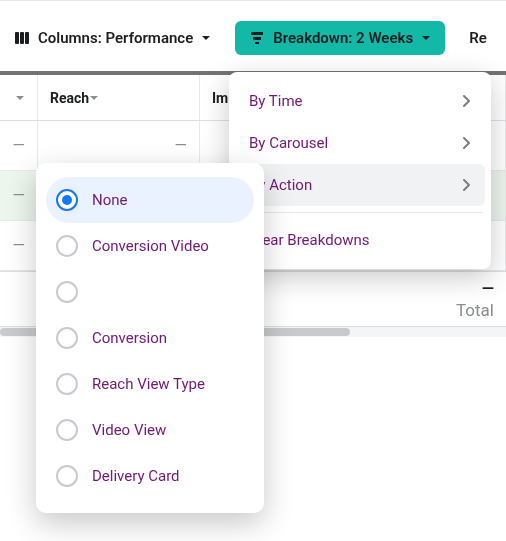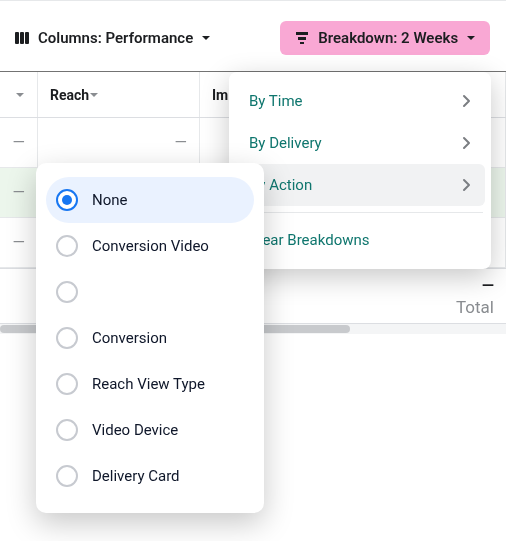--- a/index.html
+++ b/index.html
@@ -10,37 +10,37 @@
     height: 541px;
     overflow: hidden;
     position: relative;
     color: #1c1e21;
   }
   .toolbar {
     display: flex;
     gap: 10px;
     padding: 20px 0 16px 0;
     border-top: 1px solid #e6e8ea;
-    border-bottom: 1px solid #737373;
+    border-bottom: 4px solid #737373;
     align-items: center;
   }
   .chip {
     display: inline-flex;
     align-items: center;
     gap: 8px;
     padding: 8px 14px;
     border-radius: 6px;
     font-size: 15px;
     font-weight: 600;
     color: #1c1e21;
     cursor: pointer;
     white-space: nowrap;
   }
   .chip.plain { background: transparent; }
-  .chip.active { background: #f9a8d4; margin-left: 45px; }
+  .chip.active { background: #14b8a6; }
   .icon-columns, .icon-breakdown {
     display: inline-flex;
     width: 16px; height: 16px;
     align-items: center; justify-content: center;
   }
   .caret-down {
     display: inline-block;
   }
   .table-header {
     display: flex;
@@ -125,21 +125,21 @@
     box-shadow: 0 8px 28px rgba(0,0,0,0.22);
     padding: 8px 6px;
     z-index: 20;
   }
   .menu-item {
     display: flex;
     align-items: center;
     justify-content: space-between;
     padding: 12px 14px;
     font-size: 15px;
-    color: #0f766e;
+    color: #701a75;
     border-radius: 6px;
     cursor: pointer;
   }
   .menu-item.hover { background: #f1f2f3; }
   .menu-sep {
     height: 1px;
     background: #e6e8ea;
     margin: 6px 2px;
   }
   .chevron-right { color: #7b7e82; display: inline-flex; }
@@ -155,21 +155,21 @@
     box-shadow: 0 10px 30px rgba(0,0,0,0.22);
     padding: 14px 10px;
     z-index: 30;
   }
   .sub-item {
     display: flex;
     align-items: center;
     gap: 14px;
     padding: 12px 10px;
     font-size: 15px;
-    color: #0f172a;
+    color: #701a75;
     border-radius: 24px;
     cursor: pointer;
   }
   .sub-item.selected { background: #eaf2ff; }
   .radio {
     width: 22px; height: 22px;
     border-radius: 50%;
     border: 2px solid #c7cad0;
     display: inline-flex;
     align-items: center;
@@ -287,21 +287,21 @@
 <div class="menu">
   <div class="menu-item">
     <span>By Time</span>
     <span class="chevron-right">
       <svg width="10" height="14" viewBox="0 0 10 14">
           <path d="M3 2l5 5-5 5" stroke="#7b7e82" stroke-width="2" fill="none" stroke-linecap="round" stroke-linejoin="round"></path>
         </svg>
     </span>
   </div>
   <div class="menu-item">
-    <span>By Delivery</span>
+    <span>By Carousel</span>
     <span class="chevron-right">
       <svg width="10" height="14" viewBox="0 0 10 14">
           <path d="M3 2l5 5-5 5" stroke="#7b7e82" stroke-width="2" fill="none" stroke-linecap="round" stroke-linejoin="round"></path>
         </svg>
     </span>
   </div>
   <div class="menu-item hover">
     <span>By Action</span>
     <span class="chevron-right">
       <svg width="10" height="14" viewBox="0 0 10 14">
@@ -330,19 +330,19 @@
   <div class="sub-item">
     <span class="radio"></span>
     <span>Conversion</span>
   </div>
   <div class="sub-item">
     <span class="radio"></span>
     <span>Reach View Type</span>
   </div>
   <div class="sub-item">
     <span class="radio"></span>
-    <span>Video Device</span>
+    <span>Video View</span>
   </div>
   <div class="sub-item">
     <span class="radio"></span>
     <span>Delivery Card</span>
   </div>
 </div>
 
 </body></html>

